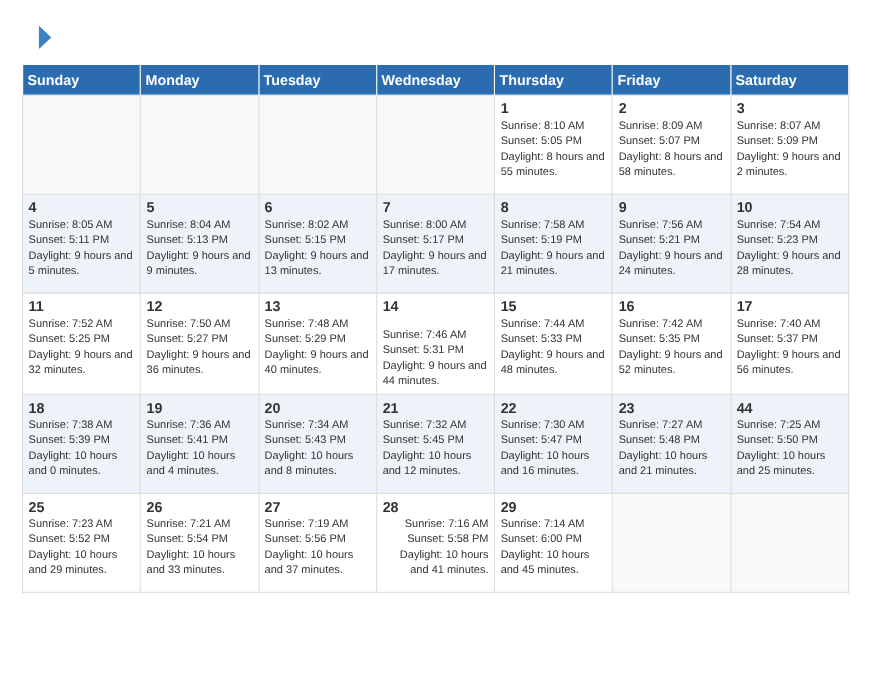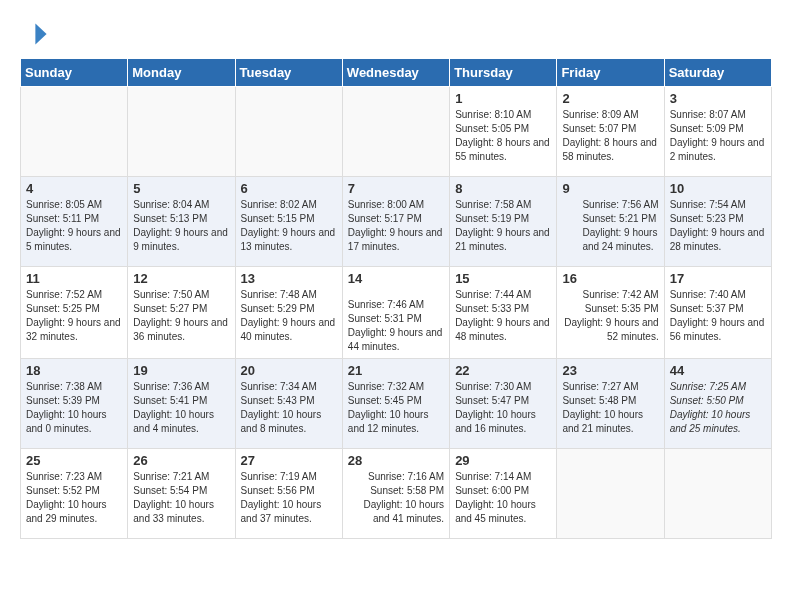--- a/index.html
+++ b/index.html
@@ -173,21 +173,21 @@
 Daylight: 9 hours and 17 minutes.</div>
         </td>
         <td class="cal-cell" style="background: rgb(238, 242, 249);">
           <div class="day-num">8</div>
           <div class="cell-info" style="white-space: pre-line;">Sunrise: 7:58 AM
 Sunset: 5:19 PM
 Daylight: 9 hours and 21 minutes.</div>
         </td>
         <td class="cal-cell" style="background: rgb(238, 242, 249);">
           <div class="day-num">9</div>
-          <div class="cell-info" style="white-space: pre-line; margin-left: 20px;">Sunrise: 7:56 AM
+          <div class="cell-info" style="white-space: pre-line;">Sunrise: 7:56 AM
 Sunset: 5:21 PM
 Daylight: 9 hours and 24 minutes.</div>
         </td>
         <td class="cal-cell" style="background: rgb(238, 242, 249);">
           <div class="day-num">10</div>
           <div class="cell-info" style="white-space: pre-line;">Sunrise: 7:54 AM
 Sunset: 5:23 PM
 Daylight: 9 hours and 28 minutes.</div>
         </td>
       </tr>
@@ -217,21 +217,21 @@
 Daylight: 9 hours and 44 minutes.</div>
         </td>
         <td class="cal-cell" style="background: rgb(255, 255, 255);">
           <div class="day-num">15</div>
           <div class="cell-info" style="white-space: pre-line;">Sunrise: 7:44 AM
 Sunset: 5:33 PM
 Daylight: 9 hours and 48 minutes.</div>
         </td>
         <td class="cal-cell" style="background: rgb(255, 255, 255);">
           <div class="day-num">16</div>
-          <div class="cell-info" style="white-space: pre-line; text-align: right;">Sunrise: 7:42 AM
+          <div class="cell-info" style="white-space: pre-line;">Sunrise: 7:42 AM
 Sunset: 5:35 PM
 Daylight: 9 hours and 52 minutes.</div>
         </td>
         <td class="cal-cell" style="background: rgb(255, 255, 255);">
           <div class="day-num">17</div>
           <div class="cell-info" style="white-space: pre-line;">Sunrise: 7:40 AM
 Sunset: 5:37 PM
 Daylight: 9 hours and 56 minutes.</div>
         </td>
       </tr>
@@ -267,21 +267,21 @@
 Daylight: 10 hours and 16 minutes.</div>
         </td>
         <td class="cal-cell" style="background: rgb(238, 242, 249);">
           <div class="day-num">23</div>
           <div class="cell-info" style="white-space: pre-line;">Sunrise: 7:27 AM
 Sunset: 5:48 PM
 Daylight: 10 hours and 21 minutes.</div>
         </td>
         <td class="cal-cell" style="background: rgb(238, 242, 249);">
           <div class="day-num">44</div>
-          <div class="cell-info" style="white-space: pre-line; font-style: italic;">Sunrise: 7:25 AM
+          <div class="cell-info" style="white-space: pre-line;">Sunrise: 7:25 AM
 Sunset: 5:50 PM
 Daylight: 10 hours and 25 minutes.</div>
         </td>
       </tr>
       <tr>
         <td class="cal-cell" style="background: rgb(255, 255, 255);">
           <div class="day-num">25</div>
           <div class="cell-info" style="white-space: pre-line;">Sunrise: 7:23 AM
 Sunset: 5:52 PM
 Daylight: 10 hours and 29 minutes.</div>

